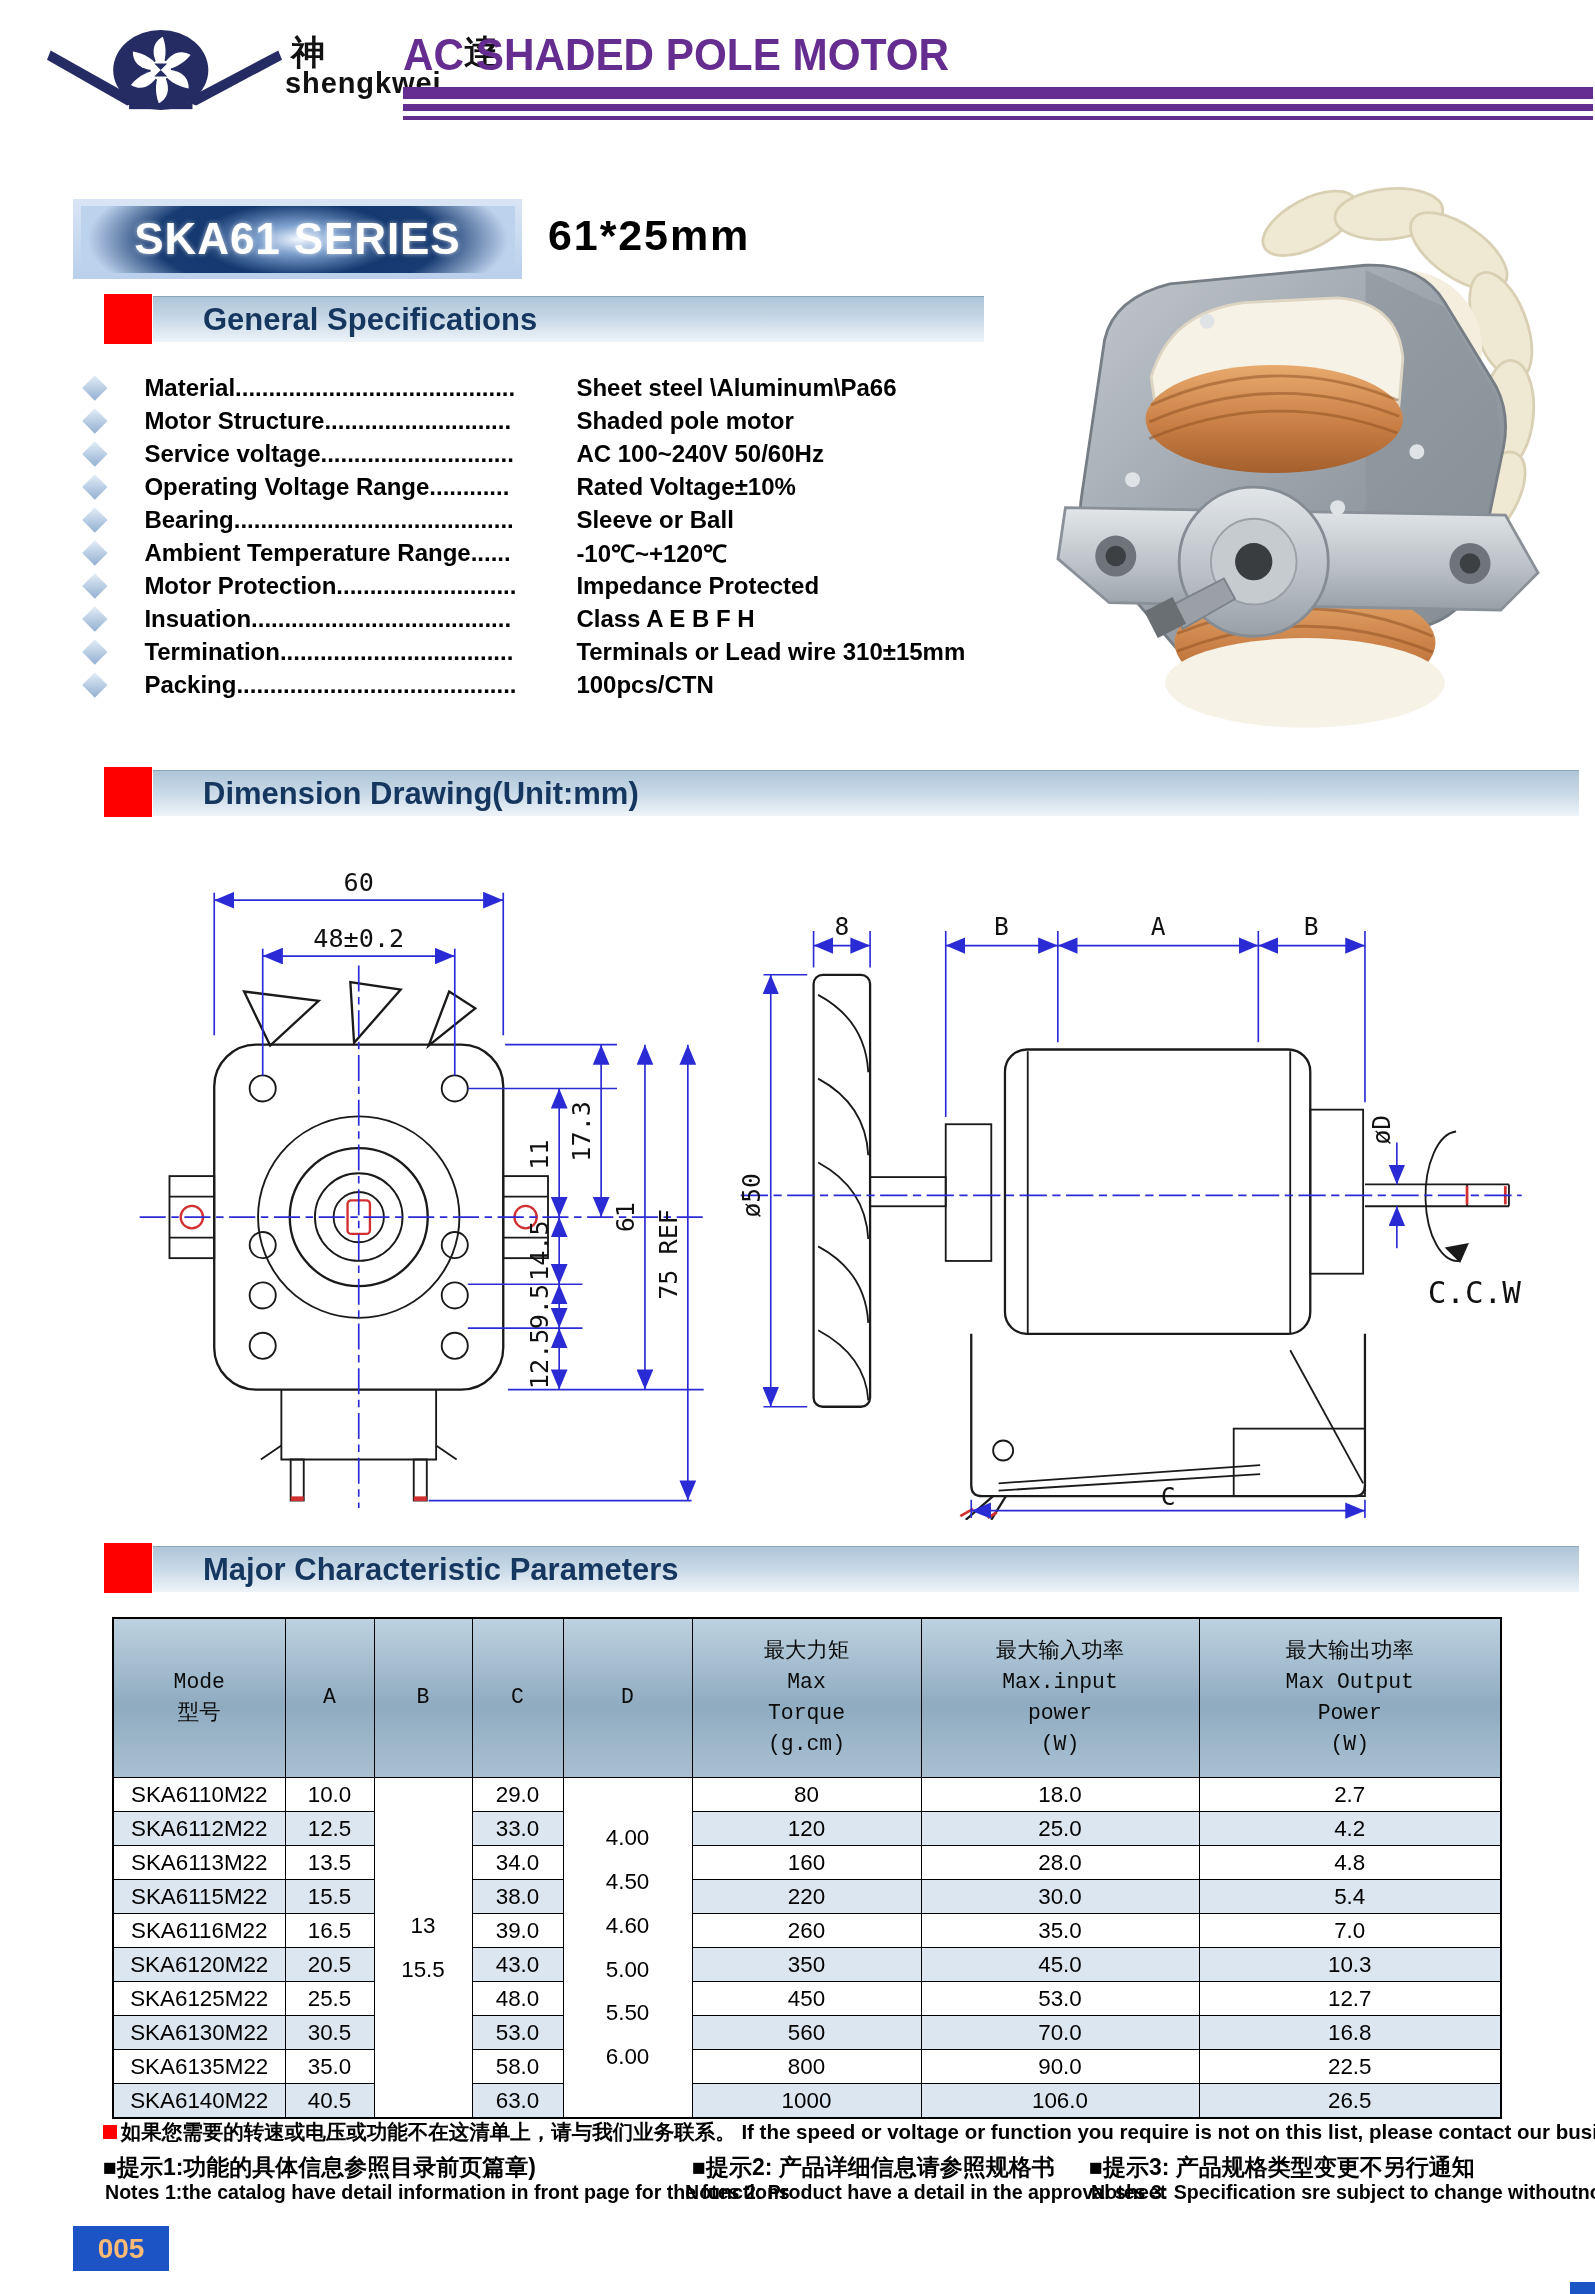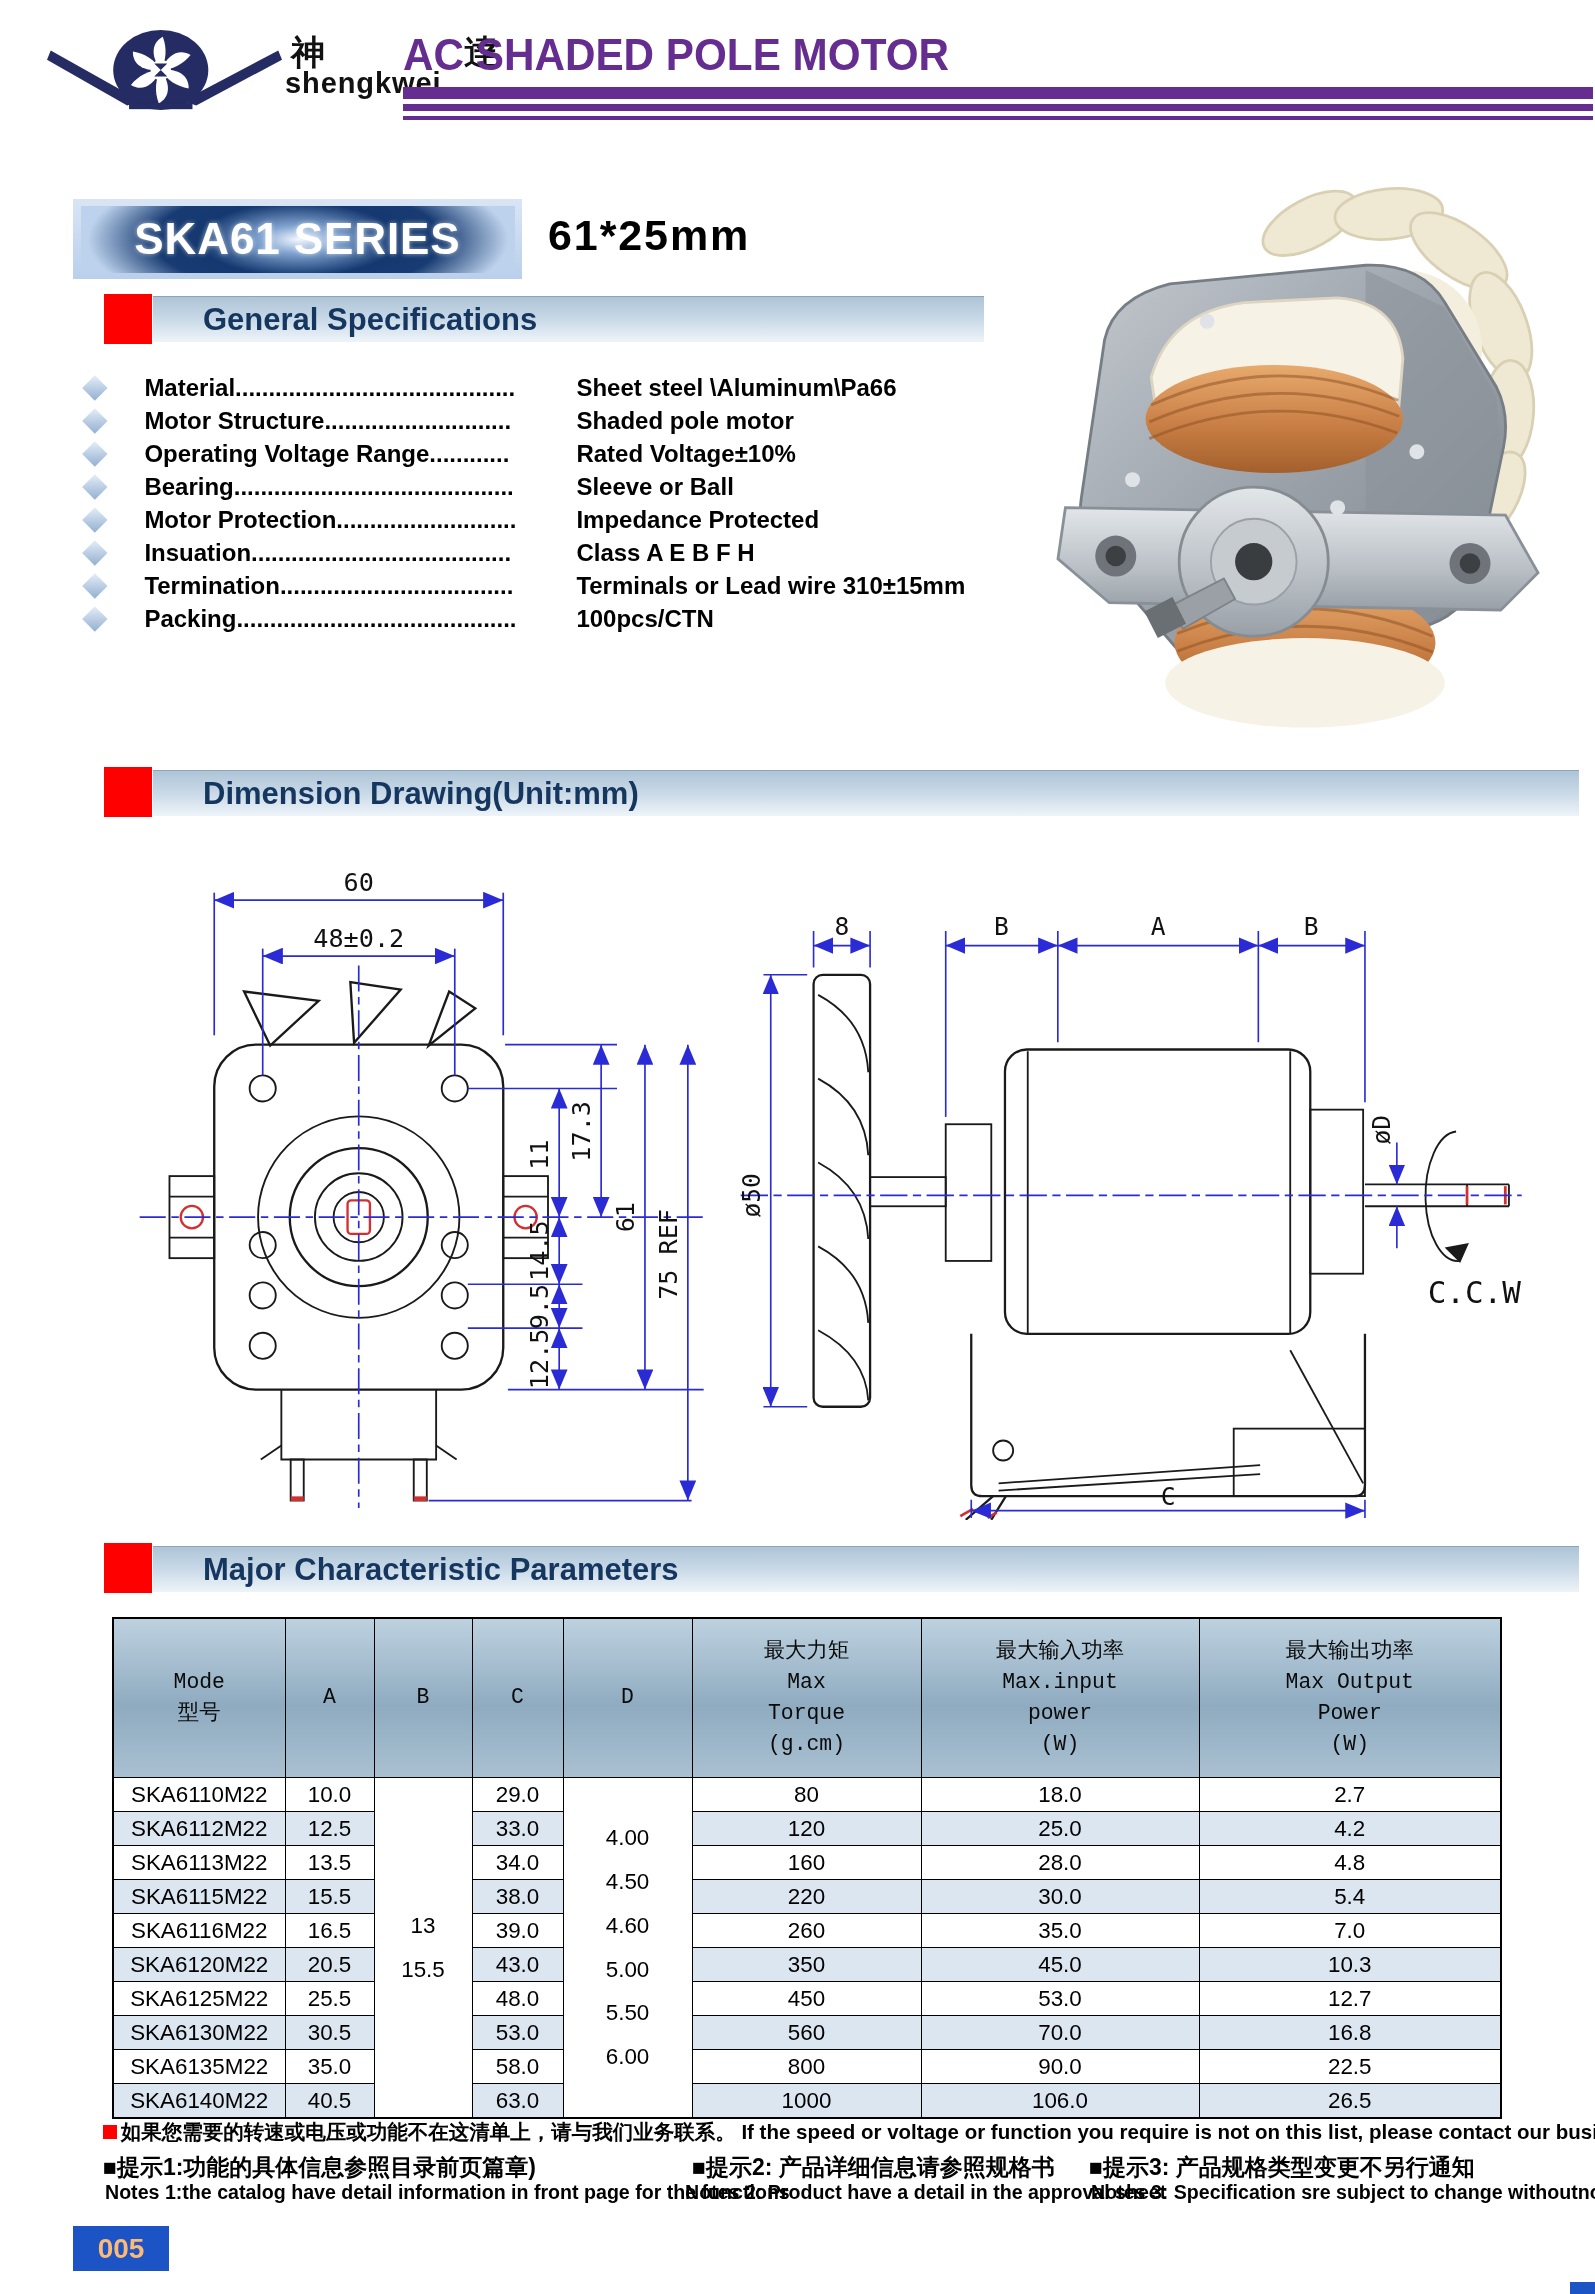--- a/index.html
+++ b/index.html
@@ -100,27 +100,37 @@
       <span class="spec-label">Material..........................................</span>
       <span class="spec-value">Sheet steel \Aluminum\Pa66</span>
     </div>
     <div class="spec-row">
       <span class="diamond"></span>
       <span class="spec-label">Motor Structure............................</span>
       <span class="spec-value">Shaded pole motor</span>
     </div>
     <div class="spec-row">
       <span class="diamond"></span>
+      <span class="spec-label">Service voltage.............................</span>
+      <span class="spec-value">AC 100~240V 50/60Hz</span>
+    </div>
+    <div class="spec-row">
+      <span class="diamond"></span>
       <span class="spec-label">Operating Voltage Range............</span>
       <span class="spec-value">Rated Voltage±10%</span>
     </div>
     <div class="spec-row">
       <span class="diamond"></span>
       <span class="spec-label">Bearing..........................................</span>
       <span class="spec-value">Sleeve or Ball</span>
+    </div>
+    <div class="spec-row">
+      <span class="diamond"></span>
+      <span class="spec-label">Ambient Temperature Range......</span>
+      <span class="spec-value">-10℃~+120℃</span>
     </div>
     <div class="spec-row">
       <span class="diamond"></span>
       <span class="spec-label">Motor Protection...........................</span>
       <span class="spec-value">Impedance Protected</span>
     </div>
     <div class="spec-row">
       <span class="diamond"></span>
       <span class="spec-label">Insuation.......................................</span>
       <span class="spec-value">Class A E B F H</span>

